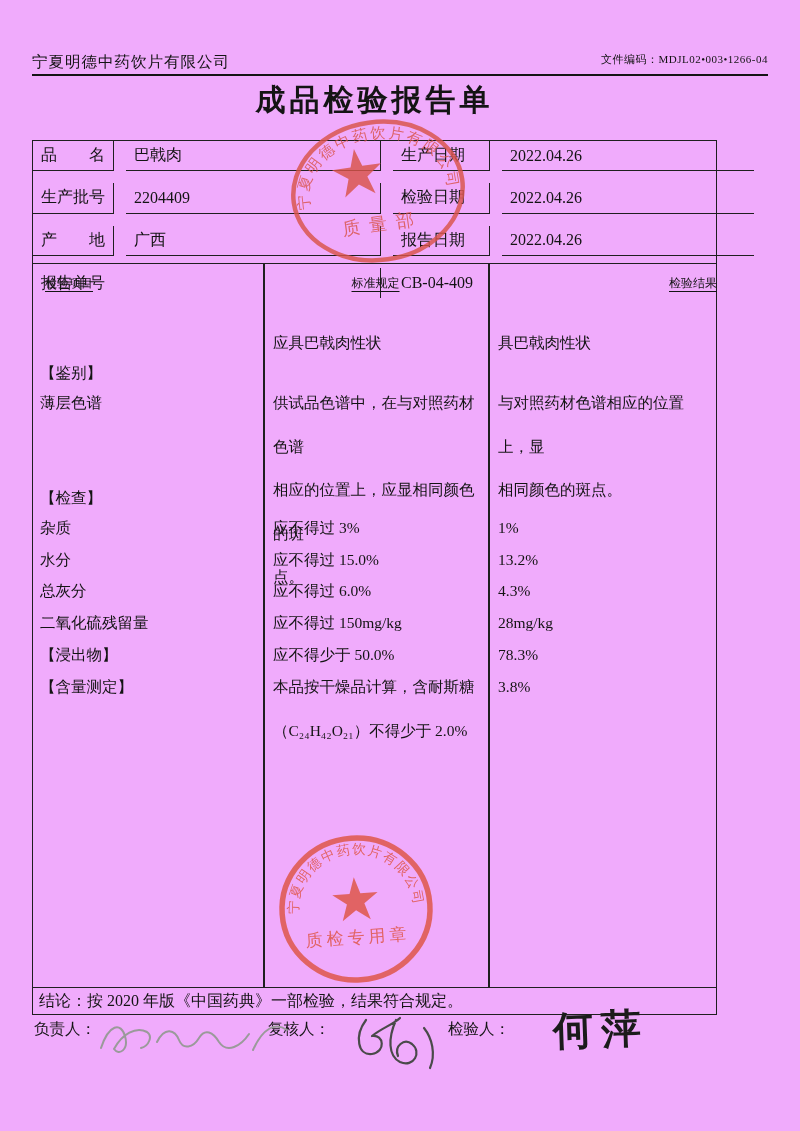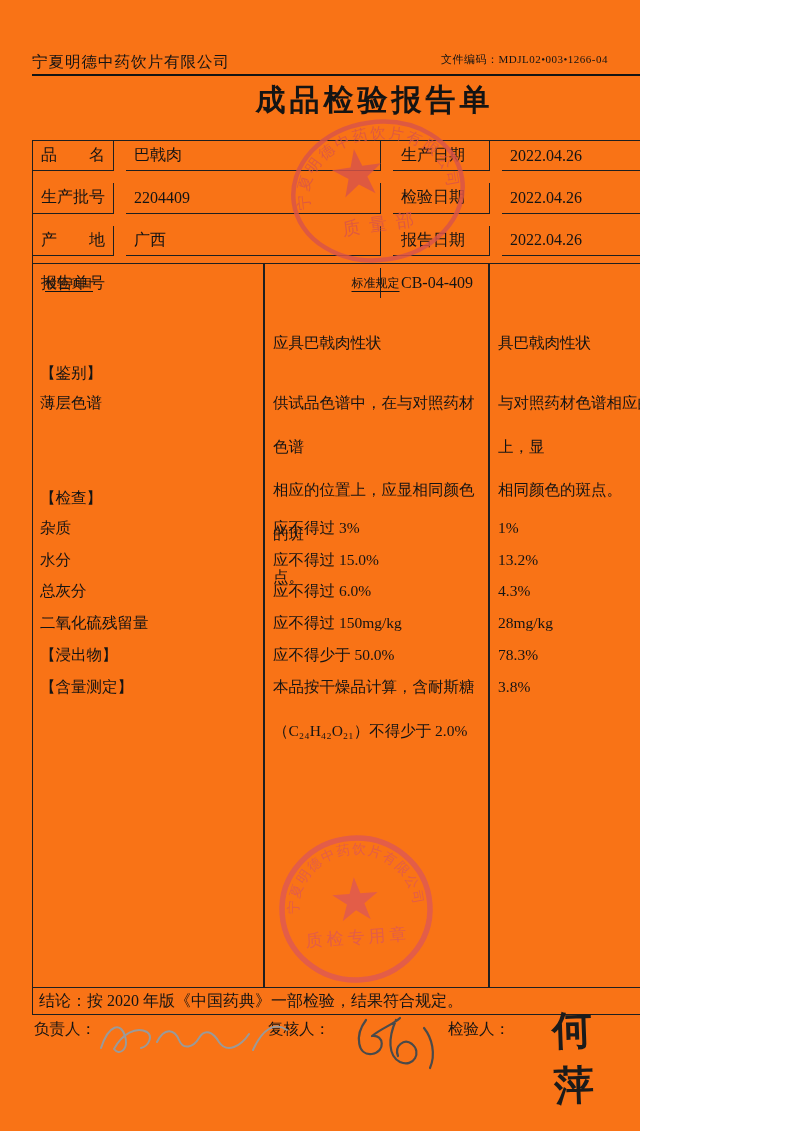--- a/index.html
+++ b/index.html
@@ -1,17 +1,17 @@
 <!DOCTYPE html>
 <html><head>
 <meta charset="utf-8">
 <style>
   html,body{margin:0;padding:0;background:#ffffff;}
   .page{
-    position:relative;width:640px;height:1131px;background:#f97316;
+    position:relative;width:800px;height:1131px;background:#f0abfc;
     font-family:"Liberation Serif","DejaVu Serif",serif;color:#141414;overflow:hidden;
   }
   .abs{position:absolute;}
   
   .company{left:32px;top:52px;font-size:15.5px;letter-spacing:1px;}
   .doccode{right:32px;top:52px;font-size:11px;letter-spacing:.5px;}
   .rule{left:32px;top:74px;width:736px;height:2px;background:#141414;}
   .title{left:32px;top:80px;width:685px;text-align:center;font-size:30px;font-weight:700;letter-spacing:4px;}
   
   .info{left:32px;top:140px;width:685px;height:123px;border:1.8px solid #1f1f1f;border-bottom:none;

